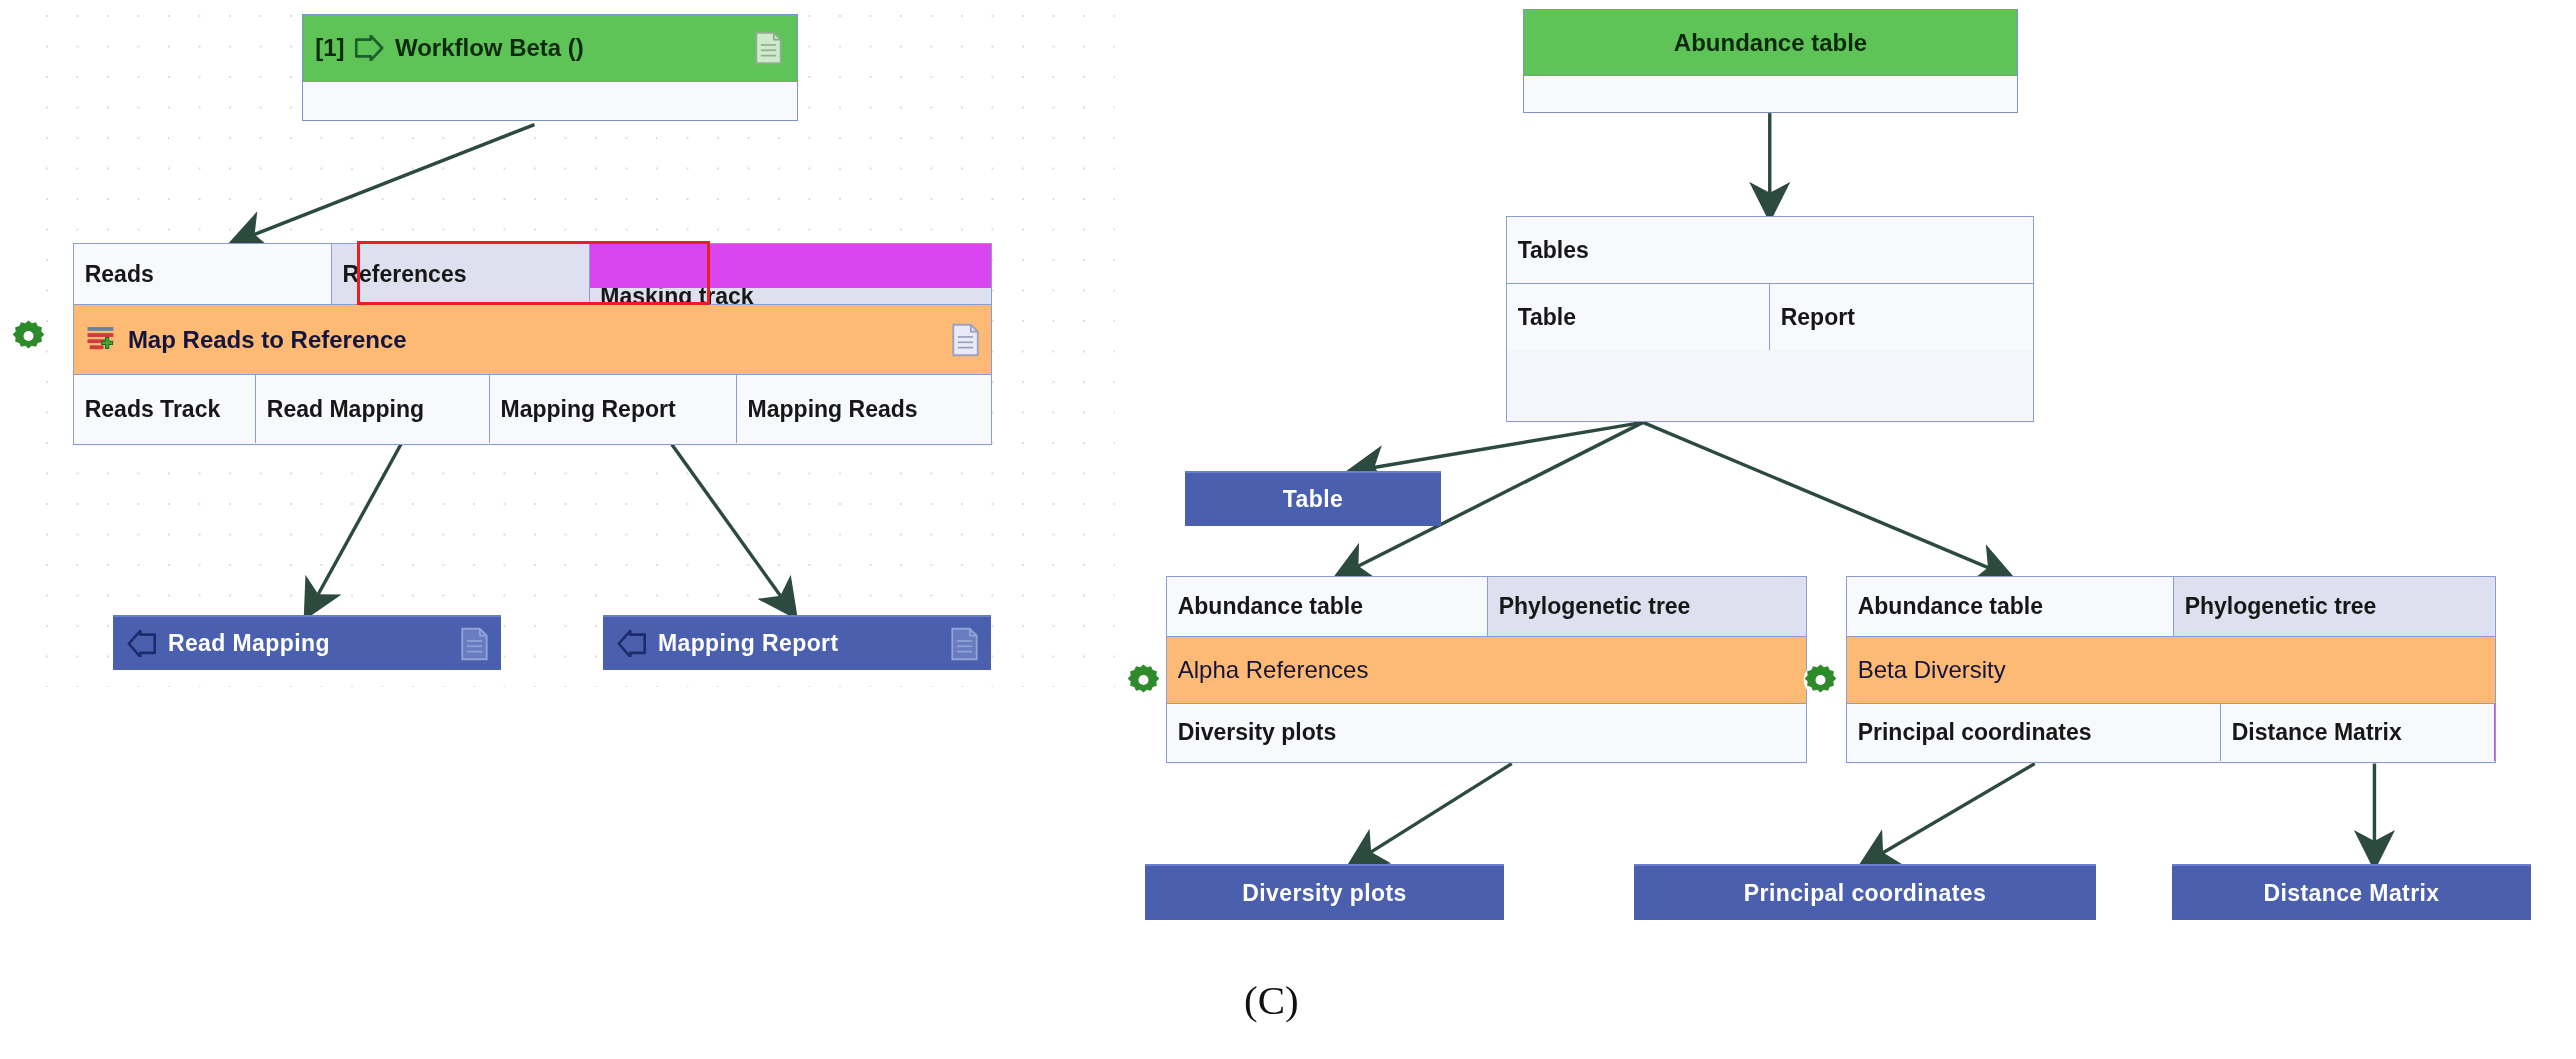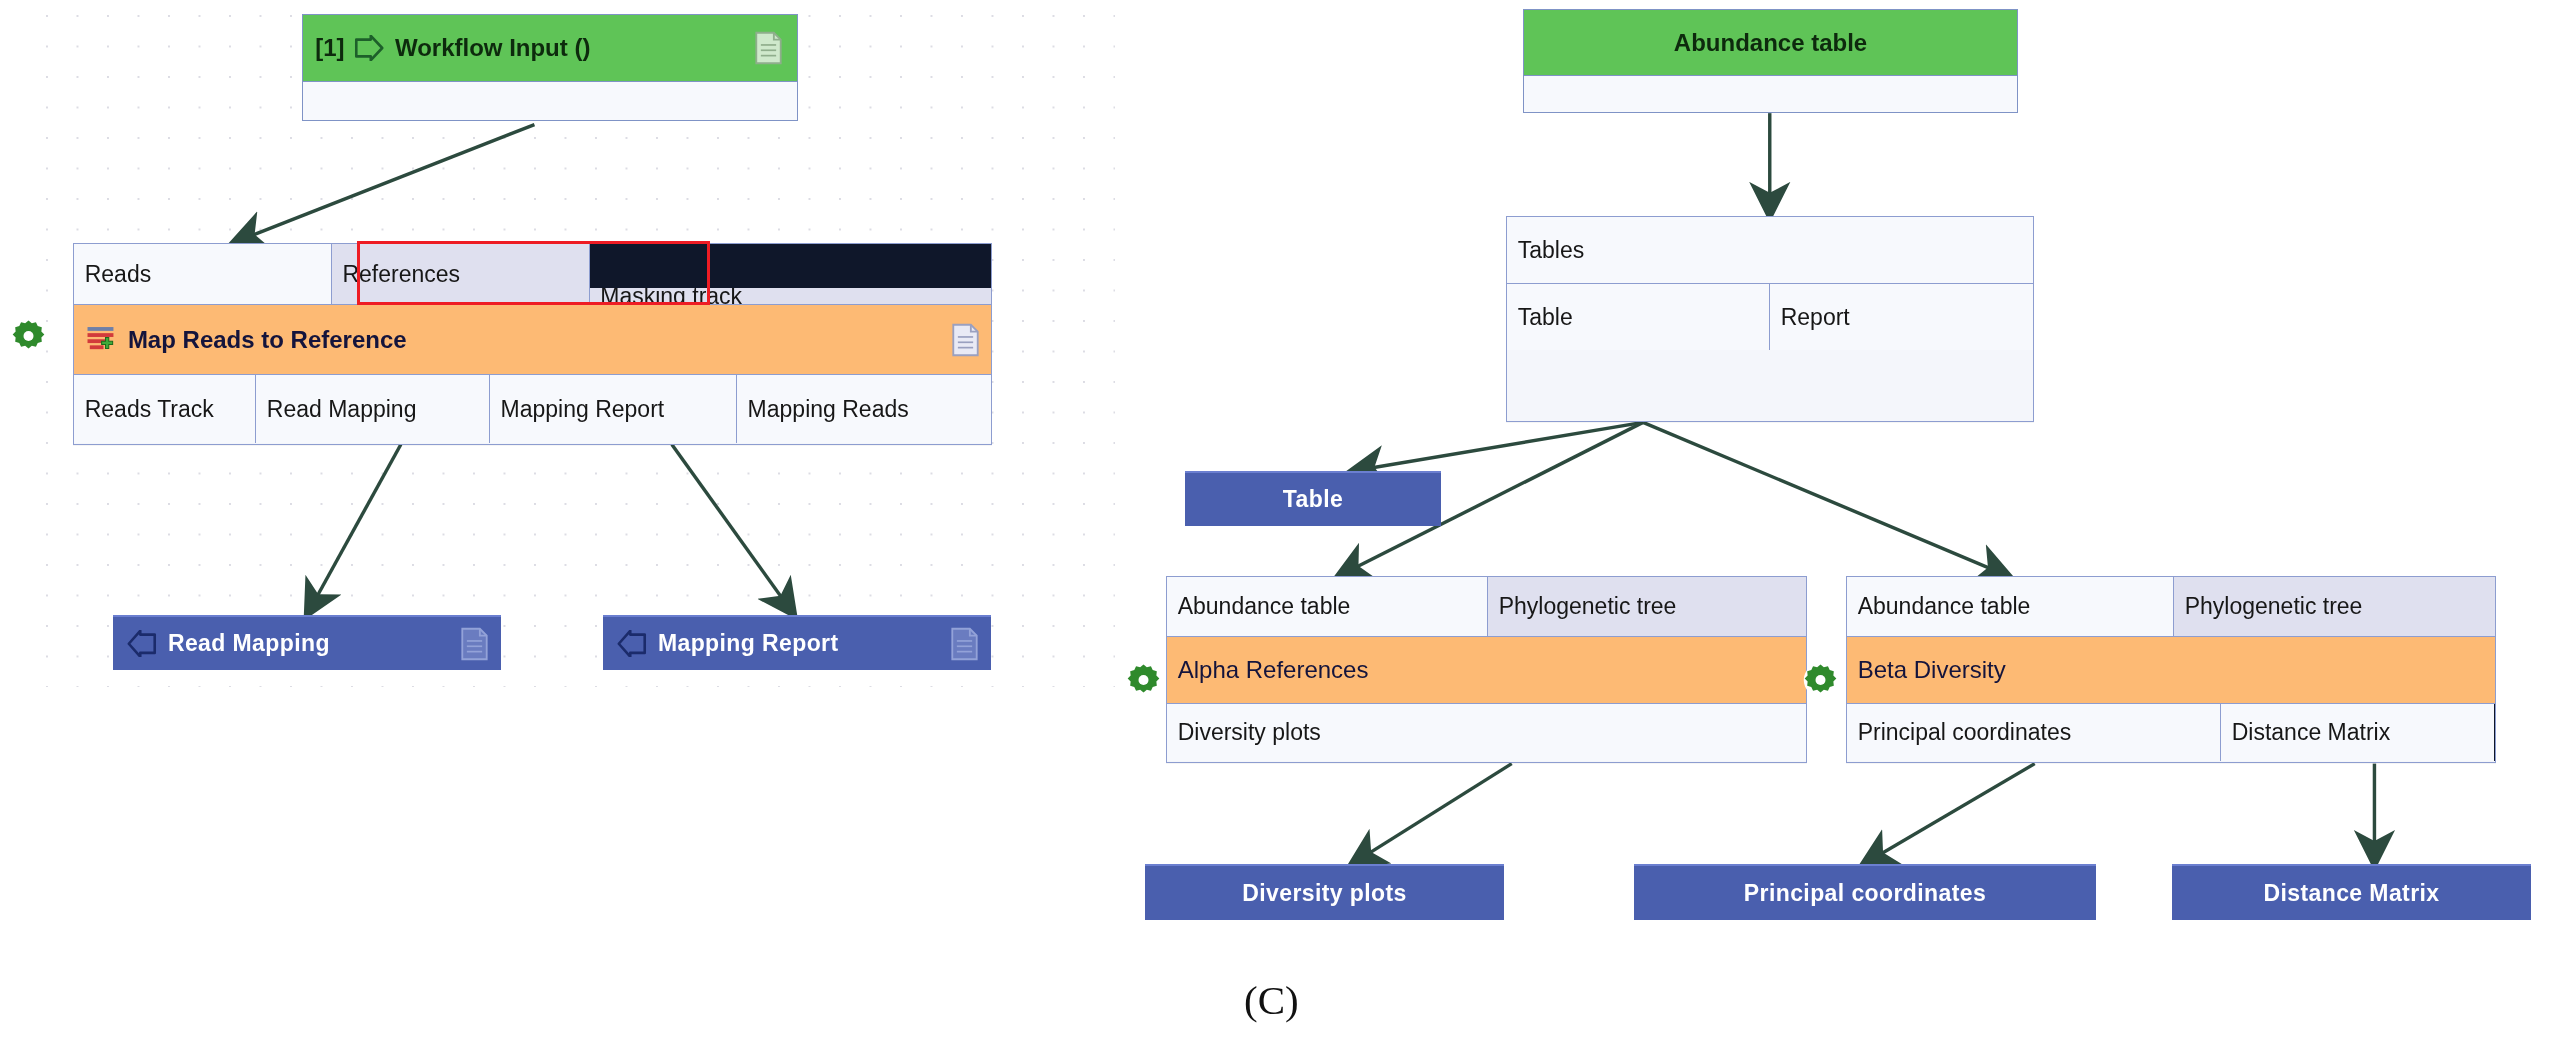--- a/index.html
+++ b/index.html
@@ -46,22 +46,23 @@
     border: 1.5px solid #8d9dd0;
     background: #f4f6fb;
     box-shadow: 0 0.8px 0 rgba(0,0,0,0.05);
   }
   .row {
     display: flex;
     box-sizing: border-box;
     width: 100%;
   }
   .port-row {
-    background: #0f172a;
+    background: #d946ef;
     border-bottom: 1.5px solid #8d9dd0;
+    font-weight: bold;
   }
   .port-row.last { border-bottom: none; }
   .port {
     box-sizing: border-box;
     display: flex;
     align-items: center;
     padding: 0 10.7px;
     font-size: 23px;
     color: #171717;
     border-right: 1.5px solid #8d9dd0;
@@ -214,21 +215,21 @@
       <line x1="3110" y1="1000" x2="3110" y2="1132"></line>
     </g>
   </svg>
 
   <div class="green-box" style="left:302px; top:13.7px; width:496px; height:107px;">
     <div class="green-head" style="height:67px;">
       <span class="idx">[1]</span>
       <svg class="input-arrow-icon" viewBox="0 0 40 34" xmlns="http://www.w3.org/2000/svg">
         <path d="M3,6 L22,6 L22,1 L37,17 L22,33 L22,28 L3,28 Z" fill="none" stroke="#1d5f2a" stroke-width="3.4" stroke-linejoin="round"></path>
       </svg>
-      <span>Workflow Input ()</span>
+      <span>Workflow Beta ()</span>
       <svg class="doc-icon" style="position:absolute; right:13.7px; top:16px;" viewBox="0 0 38 44" xmlns="http://www.w3.org/2000/svg">
         <path d="M3,2 L26,2 L35,11 L35,42 L3,42 Z" fill="#cfe9cc" stroke="#8fae8c" stroke-width="2.4"></path>
         <path d="M26,2 L26,11 L35,11" fill="none" stroke="#8fae8c" stroke-width="2.4"></path>
         <g stroke="#8fae8c" stroke-width="2.2">
           <line x1="9" y1="18" x2="29" y2="18"></line>
           <line x1="9" y1="25" x2="29" y2="25"></line>
           <line x1="9" y1="32" x2="29" y2="32"></line>
         </g>
       </svg>
     </div>

